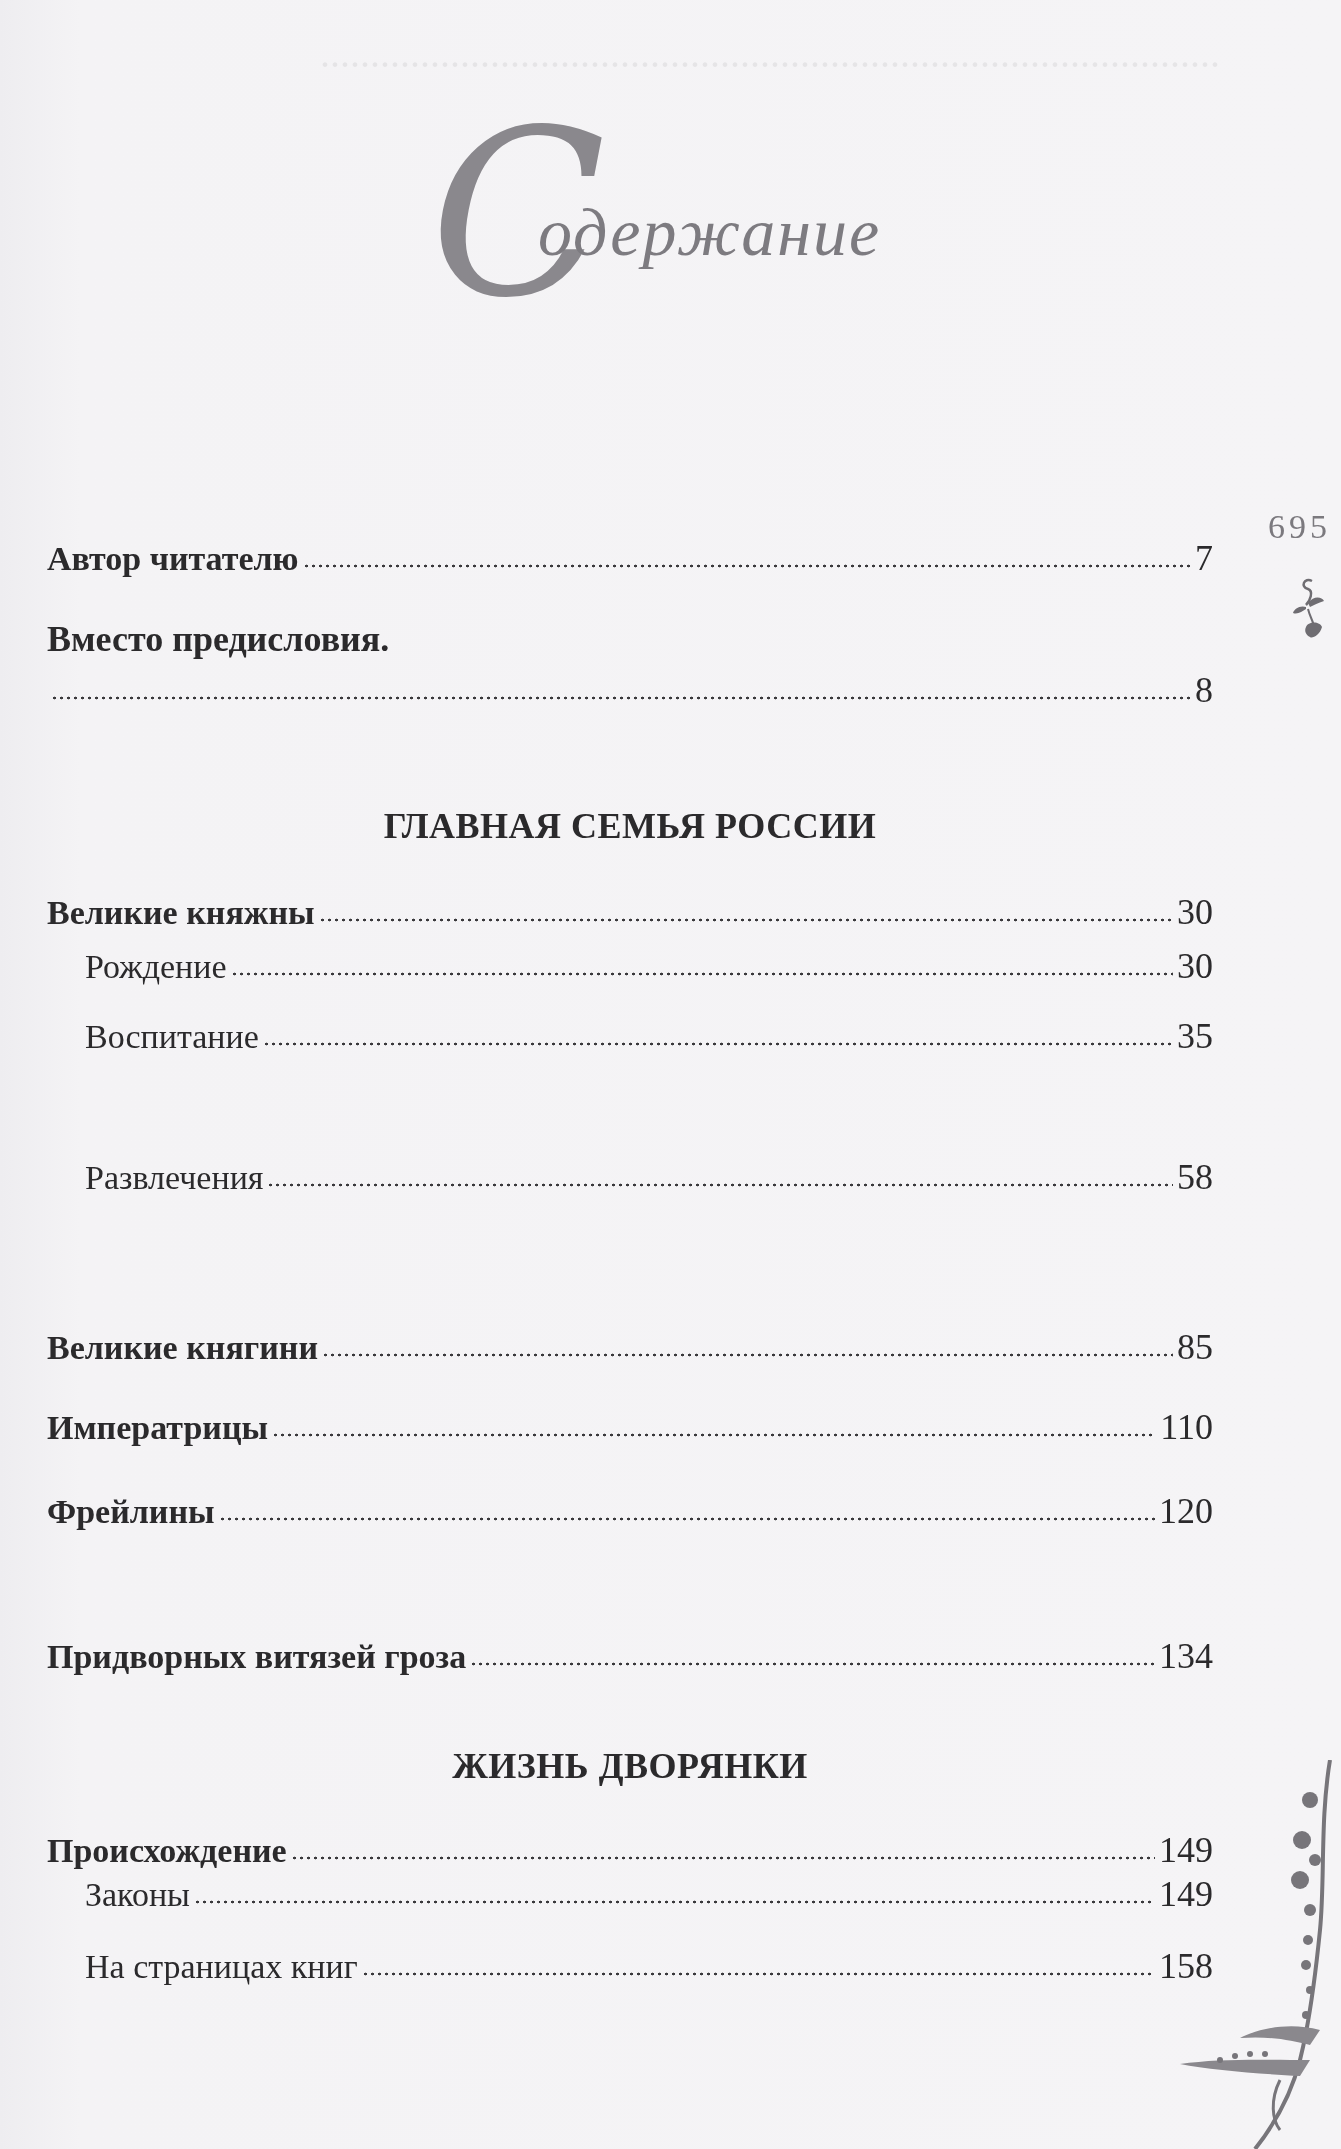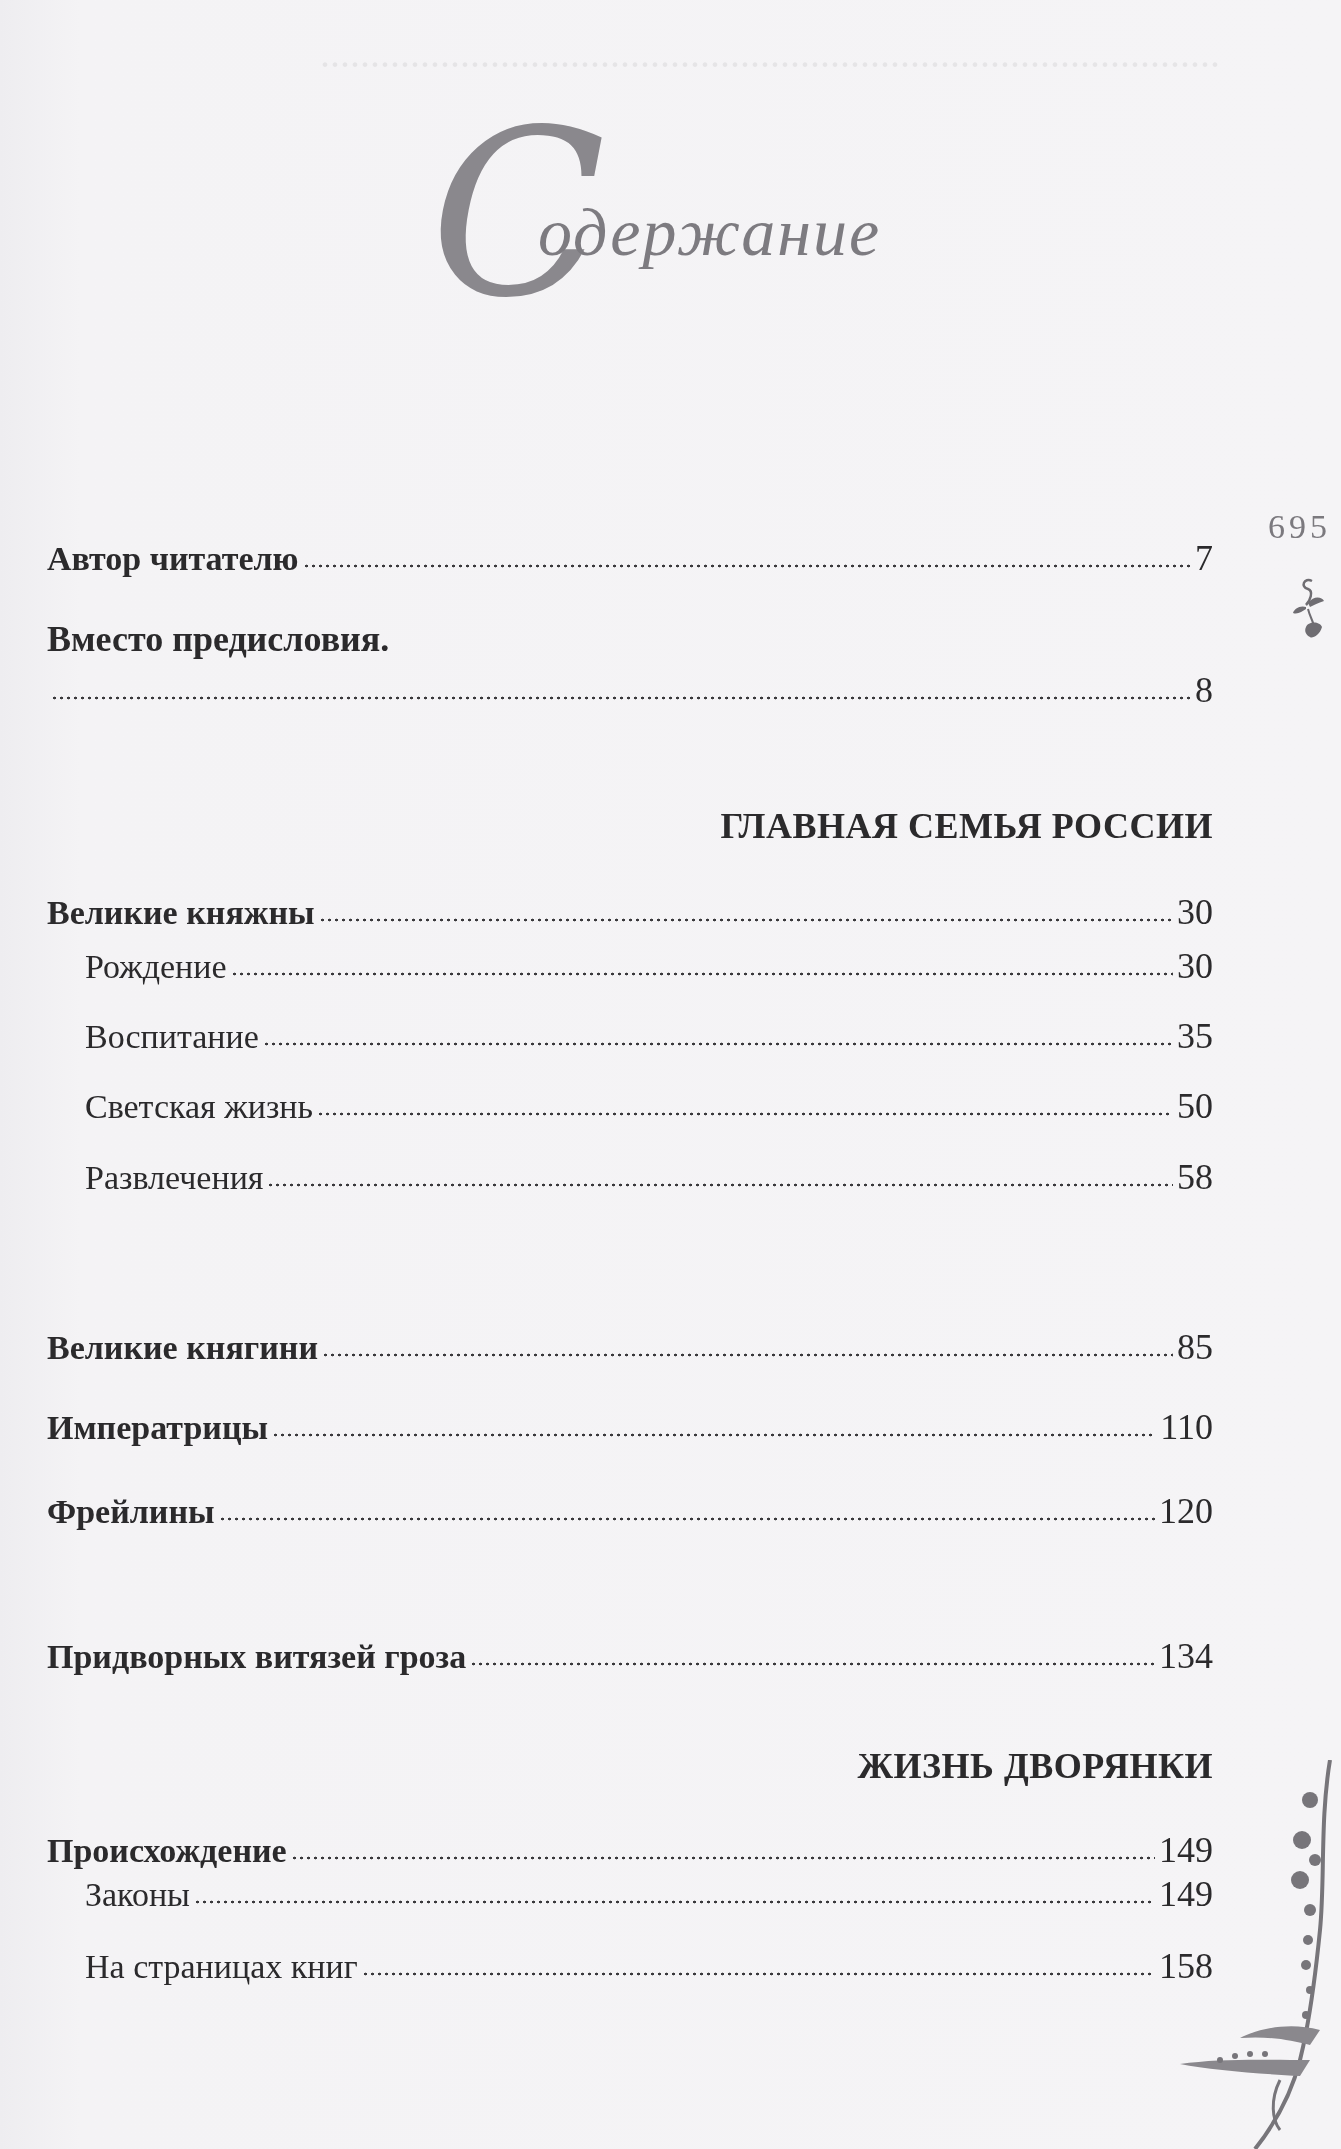--- a/index.html
+++ b/index.html
@@ -32,21 +32,21 @@
   .row.sub { left: 85px; width: 1128px; font-size: 34px; font-weight: normal; }
   .row.main { font-weight: bold; font-size: 34px; }
   .row .label { white-space: nowrap; }
   .row .leader {
     flex: 1; margin: 0 4px; height: 4px; align-self: baseline;
     background-image: radial-gradient(circle, #3a393c 1.3px, transparent 1.6px);
     background-size: 7px 4px; background-repeat: repeat-x; position: relative; top: -2px;
   }
   .row .pg { white-space: nowrap; font-weight: normal; font-size: 36px; }
   .row.main .pg { font-weight: normal; }
-  .heading { position: absolute; left: 47px; width: 1166px; text-align: right; font-size: 36px; font-weight: bold; letter-spacing: 0.5px; color: #2b2a2c; }
+  .heading { position: absolute; left: 47px; width: 1166px; text-align: center; font-size: 36px; font-weight: bold; letter-spacing: 0.5px; color: #2b2a2c; }
   .headline-solo { position: absolute; left: 47px; font-size: 36px; font-weight: bold; white-space: nowrap; color: #2b2a2c; }
 </style>
 </head>
 <body>
 
 <div class="page">
 
   <div class="bleed" style="top:30px">..........................................................................................</div>
 
   <div class="title">
@@ -112,25 +112,20 @@
     <div class="row sub" style="top:948px">
       <span class="label">Рождение</span>
       <span class="leader"></span>
       <span class="pg">30</span>
     </div>
     <div class="row sub" style="top:1018px">
       <span class="label">Воспитание </span>
       <span class="leader"></span>
       <span class="pg">35</span>
     </div>
-    <div class="row sub" style="top:1088px">
-      <span class="label">Светская жизнь </span>
-      <span class="leader"></span>
-      <span class="pg">50</span>
-    </div>
     <div class="row sub" style="top:1159px">
       <span class="label">Развлечения</span>
       <span class="leader"></span>
       <span class="pg">58</span>
     </div>
     <div class="row main" style="top:1329px">
       <span class="label">Великие княгини </span>
       <span class="leader"></span>
       <span class="pg">85</span>
     </div>

